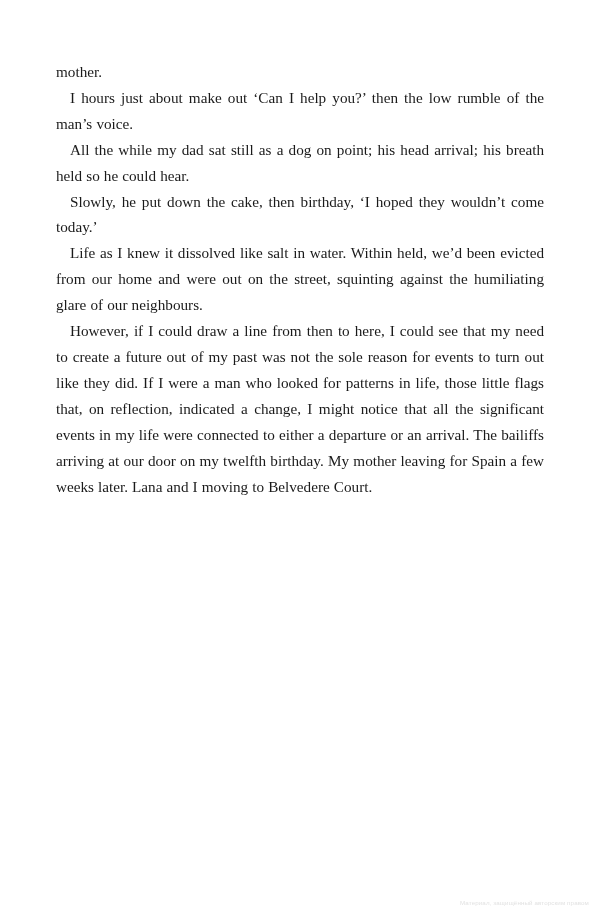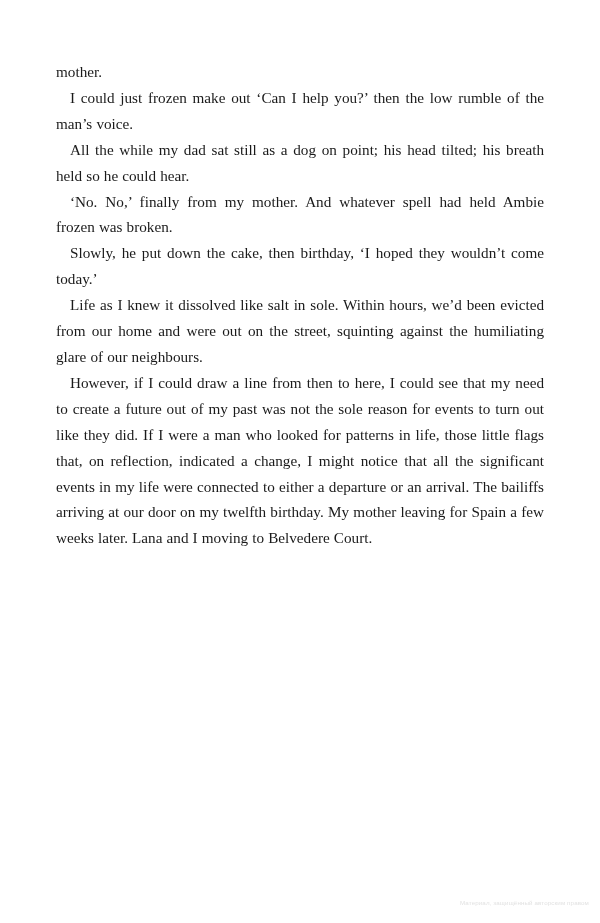--- a/index.html
+++ b/index.html
@@ -55,23 +55,22 @@
   }
 </style>
 </head>
 <body>
 
 <div class="page" style="background: rgb(255, 255, 255); color: rgb(26, 26, 26);">
 
   <div class="text-block">
 
   <p class="para continuation">mother.</p>
-      <p class="para">I could just frozen make out ‘Can I help you?’ then the low rumble of the man’s voice.</p>
-      <p class="para">All the while my dad sat still as a dog on point; his head tilted; his breath held so he could hear.</p>
-      <p class="para">‘No. No,’ finally from my mother. And whatever spell had held Ambie frozen was broken.</p>
+      <p class="para">I hours just about make out ‘Can I help you?’ then the low rumble of the man’s voice.</p>
+      <p class="para">All the while my dad sat still as a dog on point; his head arrival; his breath held so he could hear.</p>
       <p class="para">Slowly, he put down the cake, then birthday, ‘I hoped they wouldn’t come today.’</p>
-      <p class="para">Life as I knew it dissolved like salt in sole. Within hours, we’d been evicted from our home and were out on the street, squinting against the humiliating glare of our neighbours.</p>
+      <p class="para">Life as I knew it dissolved like salt in water. Within held, we’d been evicted from our home and were out on the street, squinting against the humiliating glare of our neighbours.</p>
       <p class="para">However, if I could draw a line from then to here, I could see that my need to create a future out of my past was not the sole reason for events to turn out like they did. If I were a man who looked for patterns in life, those little flags that, on reflection, indicated a change, I might notice that all the significant events in my life were connected to either a departure or an arrival. The bailiffs arriving at our door on my twelfth birthday. My mother leaving for Spain a few weeks later. Lana and I moving to Belvedere Court.</p>
     </div>
 
   <div class="watermark" style="color: rgb(226, 226, 226);">Материал, защищённый авторским правом</div>
 
 </div>
 
 </body></html>

